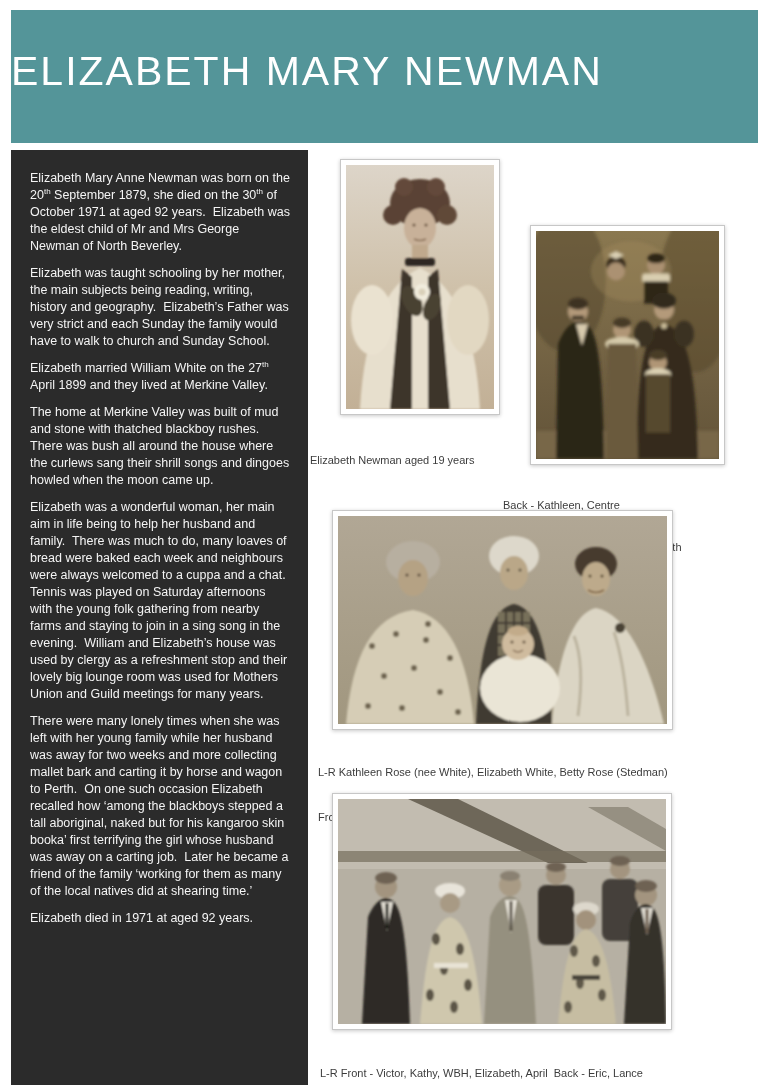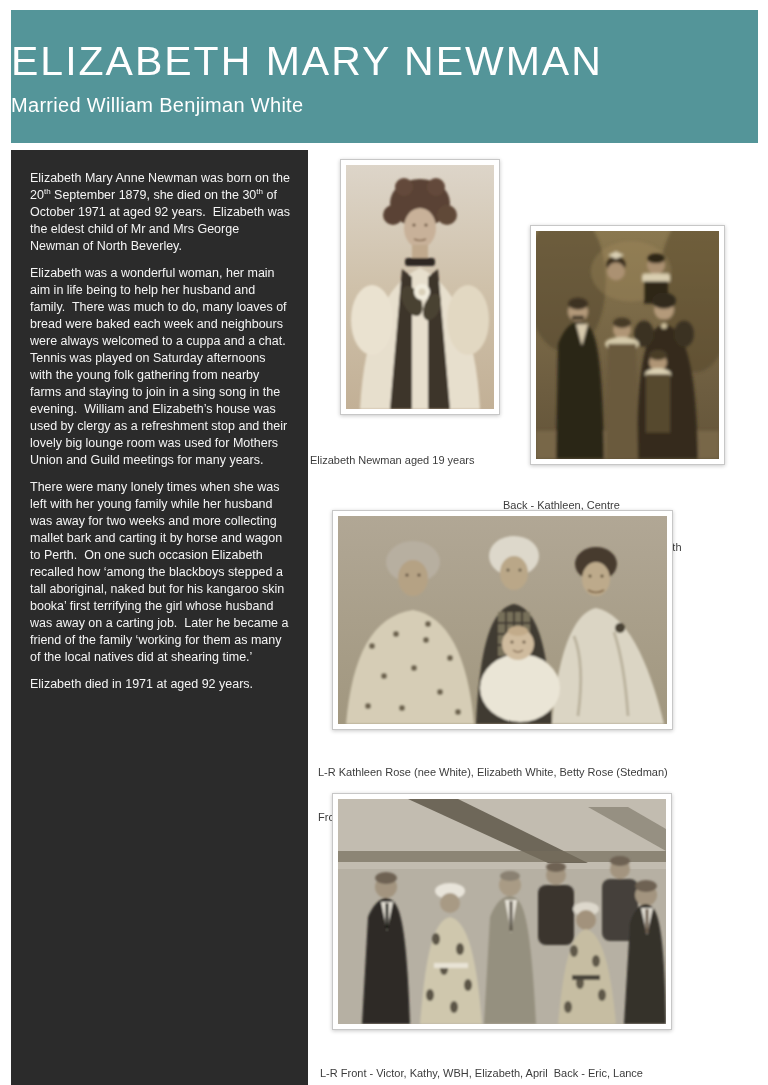--- a/index.html
+++ b/index.html
@@ -41,25 +41,27 @@
   .cap3{left:318px;top:735px;width:368px;line-height:15px;}
   .cap4{left:320px;top:1038px;width:364px;}
 </style>
 </head>
 <body>
 
 <div class="page">
 
   <header class="banner">
     <h1>ELIZABETH MARY NEWMAN</h1>
-    <h2>Married William Benjiman White</h2>
   </header>
 
   <aside class="bio">
     <p><span>Elizabeth Mary Anne Newman was born on the 20</span><sup>th</sup><span> September 1879, she died on the 30</span><sup>th</sup><span> of October 1971 at aged 92 years.  Elizabeth was the eldest child of Mr and Mrs George Newman of North Beverley.</span></p>
+    <p><span>Elizabeth was taught schooling by her mother, the main subjects being reading, writing, history and geography.  Elizabeth’s Father was very strict and each Sunday the family would have to walk to church and Sunday School.</span></p>
+    <p><span>Elizabeth married William White on the 27</span><sup>th</sup><span> April 1899 and they lived at Merkine Valley.</span></p>
+    <p><span>The home at Merkine Valley was built of mud and stone with thatched blackboy rushes.  There was bush all around the house where the curlews sang their shrill songs and dingoes howled when the moon came up.</span></p>
     <p><span>Elizabeth was a wonderful woman, her main aim in life being to help her husband and family.  There was much to do, many loaves of bread were baked each week and neighbours were always welcomed to a cuppa and a chat.  Tennis was played on Saturday afternoons with the young folk gathering from nearby farms and staying to join in a sing song in the evening.  William and Elizabeth’s house was used by clergy as a refreshment stop and their lovely big lounge room was used for Mothers Union and Guild meetings for many years.</span></p>
     <p><span>There were many lonely times when she was left with her young family while her husband was away for two weeks and more collecting mallet bark and carting it by horse and wagon to Perth.  On one such occasion Elizabeth recalled how ‘among the blackboys stepped a tall aboriginal, naked but for his kangaroo skin booka’ first terrifying the girl whose husband was away on a carting job.  Later he became a friend of the family ‘working for them as many of the local natives did at shearing time.’</span></p>
     <p><span>Elizabeth died in 1971 at aged 92 years.</span></p>
   </aside>
 
   <figure class="photo photo1" style="margin:0">
     <div class="img">
       <svg viewBox="0 0 148 244" preserveAspectRatio="none">
         <defs>
           <linearGradient id="p1g" x1="0" y1="0" x2="0" y2="1">

